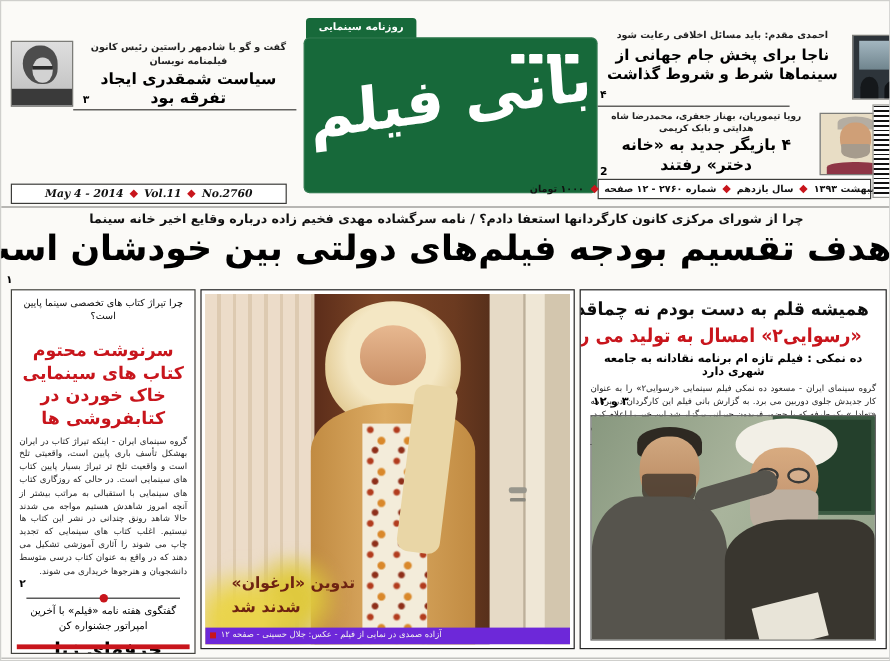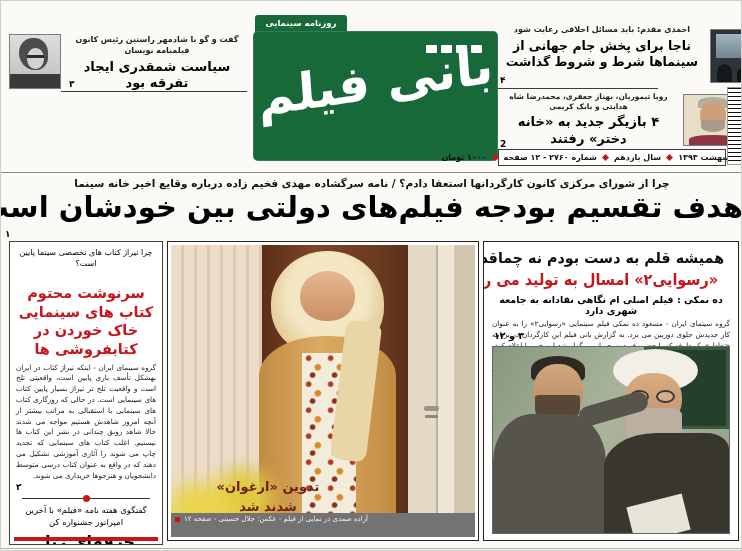--- a/index.html
+++ b/index.html
@@ -73,23 +73,23 @@
   .dress{left:43%;top:37%;width:18%;height:63%;background-color:#f3ecda;
      background-image:radial-gradient(circle at 30% 20%,#b23c1e 0 2px,transparent 3.5px),
        radial-gradient(circle at 72% 55%,#d9882a 0 2.5px,transparent 4px),
        radial-gradient(circle at 48% 85%,#8e2f1a 0 2px,transparent 3.5px);
      background-size:22px 26px;}
   .scarftail{left:55%;top:26%;width:12%;height:48%;background:#e9d6a6;border-radius:10px;transform:rotate(7deg);}
   .flowers{left:-6%;bottom:-8%;width:48%;height:34%;filter:blur(5px);
      background:radial-gradient(circle at 32% 58%,#ead44c 0 18%,transparent 42%),
        radial-gradient(circle at 62% 38%,#dfc93e 0 15%,transparent 38%),
        radial-gradient(circle at 46% 78%,#c9b838 0 20%,transparent 46%);}
-  .overlay-cap{left:22px;top:232px;width:150px;text-align:center;color:#6e2312;font-weight:bold;
+  .overlay-cap{left:22px;top:232px;width:150px;text-align:left;color:#6e2312;font-weight:bold;
                font-size:13px;line-height:1.5;}
-  .cstrip{left:0;right:0;bottom:0;height:24px;background:#737373;}
+  .cstrip{left:0;right:0;bottom:0;height:14px;background:#6d28d9;}
   .cstrip .bullet{position:absolute;left:4px;top:4px;width:5px;height:5px;background:#c8151c;}
   .cstrip .txt{position:absolute;left:13px;top:0;height:13px;line-height:13px;color:#f2f2ee;
                font-size:7px;white-space:nowrap;direction:rtl;}
   
   .rightbox{position:absolute;left:482px;top:240px;width:256px;height:300px;border:1px solid #222;
             background:#fff;box-sizing:border-box;padding:7px 8px 4px;overflow:hidden;}
   .rb-h1{font-size:15px;font-weight:bold;text-align:center;white-space:nowrap;transform:scaleX(.95);
          transform-origin:center;color:#0d0d0d;}
   .rb-h2{font-size:16px;font-weight:bold;text-align:center;white-space:nowrap;transform:scaleX(.9);
          transform-origin:center;color:#c8151c;margin-top:3px;}
@@ -129,20 +129,27 @@
     </div>
     <div dir="rtl" style="position:absolute;left:56px;right:0;top:4px;">
       <div class="kick">گفت و گو با شادمهر راستین رئیس کانون فیلمنامه نویسان</div>
       <div class="head">سیاست شمقدری ایجاد تفرقه بود</div>
     </div>
     <div class="pnum" style="left:60px;bottom:0;">۳</div>
   </div>
   <div class="hsep" style="left:60px;top:90px;width:186px;"></div>
 
 
+  <div class="datebox en" style="left:8px;top:152px;width:228px;height:15px;">
+    <span class="seg">May 4 - 2014</span>
+    <span class="dia"></span>
+    <span class="seg">Vol.11</span>
+    <span class="dia"></span>
+    <span class="seg">No.2760</span>
+  </div>
 
   <div class="mast">
     <div class="tab">روزنامه سینمایی</div>
     <div class="main">
       <div class="dots">
           <i></i>
           <i></i>
           <i></i>
           <i></i>
         </div>
@@ -232,21 +239,21 @@
       <div class="cstrip">
         <span class="bullet"></span>
         <span class="txt">آزاده صمدی در نمایی از فیلم - عکس: جلال حسینی - صفحه ۱۲</span>
       </div>
     </div>
   </div>
 
   <div class="rightbox" dir="rtl">
     <div class="rb-h1">همیشه قلم به دست بودم نه چماقدار</div>
     <div class="rb-h2">«رسوایی۲» امسال به تولید می رسد</div>
-    <div class="rb-sub">ده نمکی : فیلم اصلی ام نگاهی نقادانه به جامعه شهری دارد</div>
+    <div class="rb-sub">ده نمکی : فیلم تازه ام برنامه نقادانه به جامعه شهری دارد</div>
     <div class="smallbody" style="margin-top:3px;">گروه سینمای ایران - مسعود ده نمکی فیلم سینمایی «رسوایی۲» را به عنوان کار جدیدش جلوی دوربین می برد. به گزارش بانی فیلم این کارگردان در برنامه «تعادل» یک طرفه که با حضور فریدون جیرانی برگزار شد این خبر را اعلام کرد. ده نمکی در توضیح بیشتر درباره «رسوایی۲» به خبرنگار بانی فیلم گفت: این روزها در حال نگارش این فیلمنامه هستم که اسم اصلی این پروژه را بعد از مرحله تولید اعلام می کنم.</div>
     <div class="rb-pages">۳ و ۱۲</div>
     <div class="rphoto">
       <div class="window"></div>
       <div class="m-hair"></div>
       <div class="m-head"></div>
       <div class="m-beard"></div>
       <div class="m-body"></div>
       <div class="c-turban"></div>
       <div class="c-face"></div>

